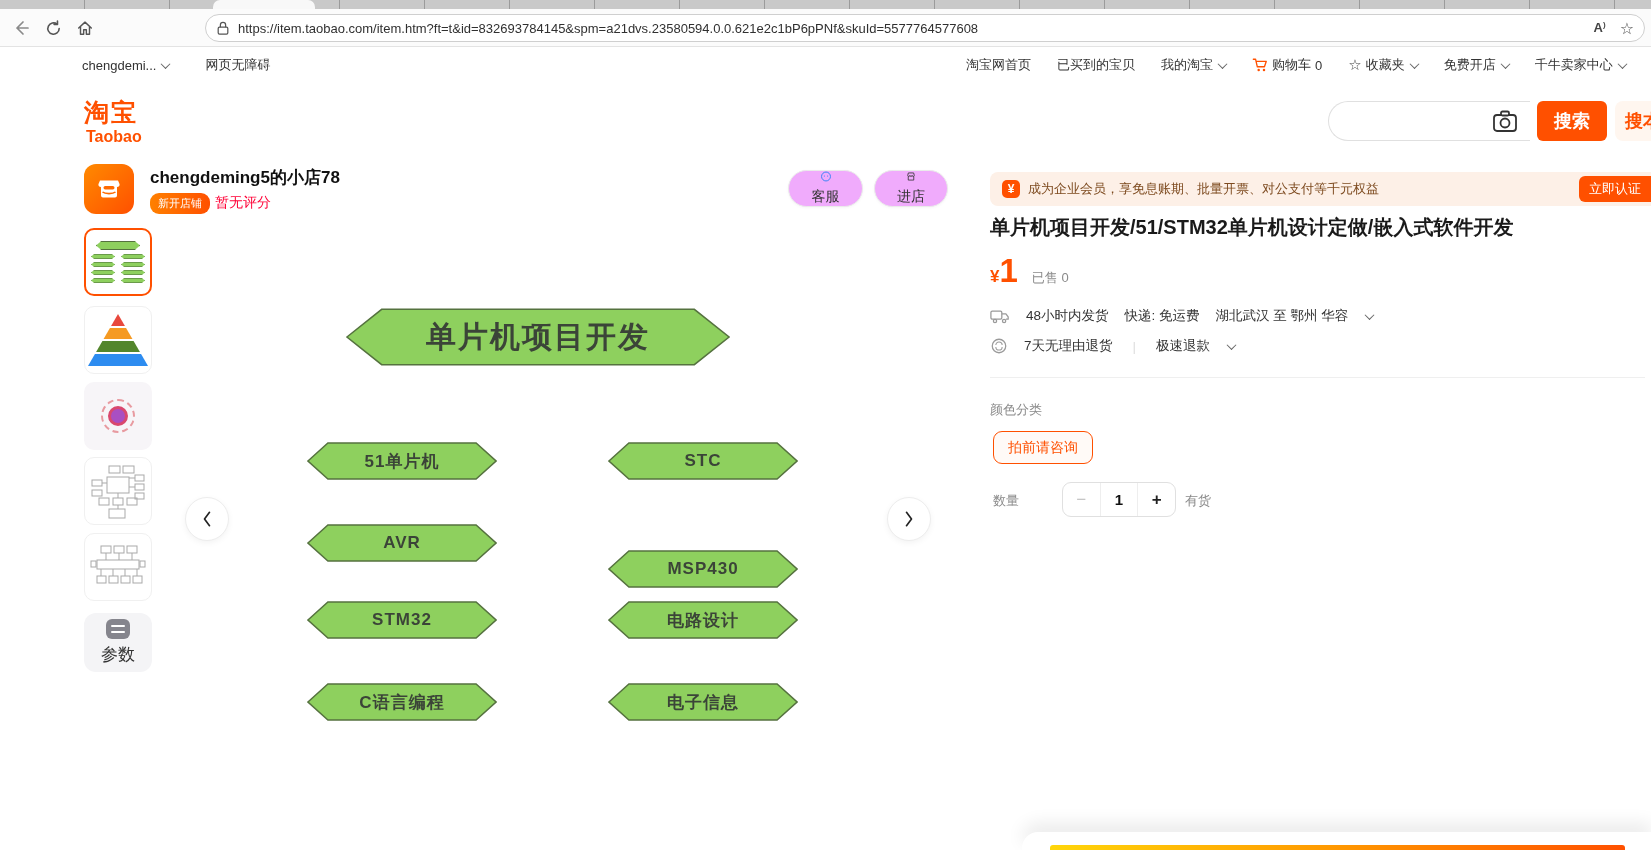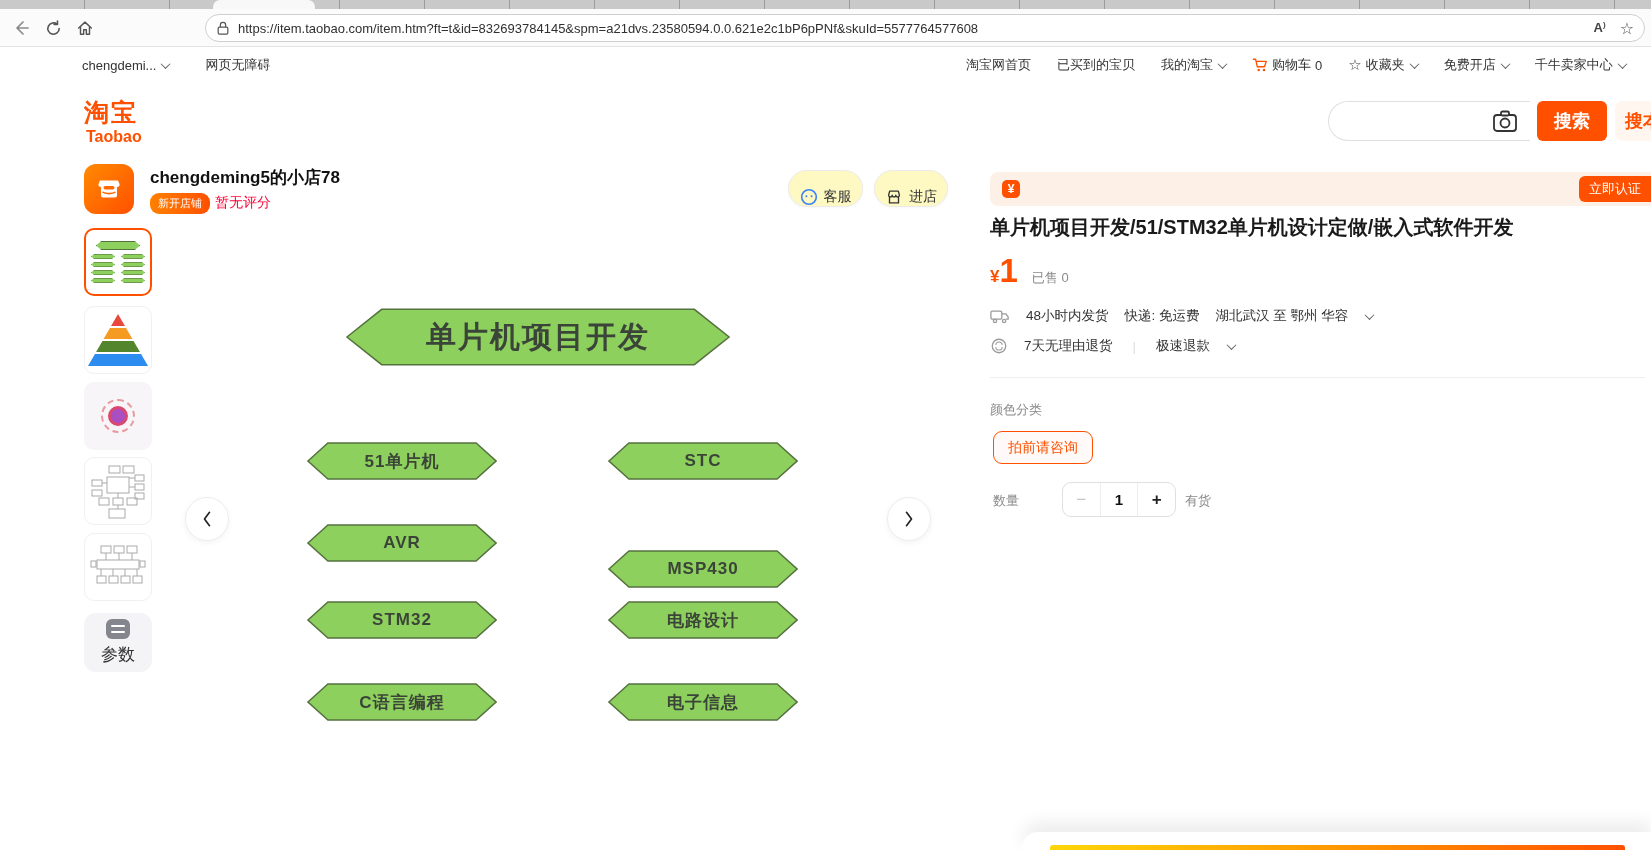--- a/index.html
+++ b/index.html
@@ -42,23 +42,23 @@
   .shop-search-btn { position:absolute; left:1615px; top:101px; width:80px; height:40px; background:#fff6ef;
     color:#ff5000; font-size:18px; font-weight:bold; border:none; border-radius:8px; cursor:pointer; text-align:left; padding-left:10px; }
 
   
   .shop-avatar { position:absolute; left:84px; top:164px; width:50px; height:50px; border-radius:12px;
     background:linear-gradient(135deg,#ff8a00,#ff5000); display:flex; align-items:center; justify-content:center; cursor:pointer; }
   .shop-name { position:absolute; left:150px; top:166px; font-size:17px; font-weight:bold; color:#111; cursor:pointer; }
   .shop-badge { position:absolute; left:150px; top:193px; background:linear-gradient(90deg,#ff8000,#ff5000);
     color:#fff; font-size:11px; padding:3px 8px; border-radius:9px; }
   .shop-rating { position:absolute; left:215px; top:194px; color:#ff0036; font-size:14px; }
-  .hdr-btn { position:absolute; top:170px; height:37px; background:#fef9c3; border:1px solid #ebebeb;
-    border-radius:19px; display:flex; align-items:flex-end; justify-content:center; gap:6px; font-size:14px;
-    color:#333; cursor:pointer; box-shadow:0 1px 3px rgba(0,0,0,.04); }
+  .hdr-btn { position:absolute; top:170px; height:37px; background:#f0abfc; border:1px solid #ebebeb;
+    border-radius:19px; display:flex; align-items:center; justify-content:center; gap:6px; font-size:14px;
+    color:#333; cursor:pointer; box-shadow:0 1px 3px rgba(0,0,0,.04);flex-direction:column; }
 
   
   .thumb { position:absolute; left:84px; width:68px; height:68px; border-radius:10px; background:#fff;
     border:1px solid #f0f0f0; cursor:pointer; overflow:hidden; display:flex; align-items:center; justify-content:center; }
   .thumb.selected { border:2px solid #ff5000; }
   .mini-hex { width:44px; height:9px; background:#8ed05e; border:1px solid #55723f;
     clip-path:polygon(0 50%,12% 0,88% 0,100% 50%,88% 100%,12% 100%); margin:0 auto 4px; }
   .mini-grid { display:grid; grid-template-columns:24px 24px; gap:3px 6px; justify-content:center; }
   .mini-pill { width:24px; height:5px; background:#8ed05e; border:1px solid #6a9a4a;
     clip-path:polygon(0 50%,14% 0,86% 0,100% 50%,86% 100%,14% 100%); }
@@ -377,20 +377,21 @@
   </div>
   <div class="hexagon hex-sm" style="left:608px;top:683px;width:190px;height:38px;">
     <svg viewBox="0 0 100 30" preserveAspectRatio="none">
         <polygon points="0.5,15 11,0.7 89,0.7 99.5,15 89,29.3 11,29.3" fill="#8ED05E" stroke="#55723F" stroke-width="1.5" vector-effect="non-scaling-stroke"></polygon>
       </svg>
     <span class="hex-label">电子信息</span>
   </div>
 
   <div class="banner">
     <span class="yuan-badge">¥</span>
+    <span class="banner-text">成为企业会员，享免息账期、批量开票、对公支付等千元权益</span>
     <button class="banner-cta">立即认证</button>
   </div>
   <div class="p-title">单片机项目开发/51/STM32单片机设计定做/嵌入式软件开发</div>
 
   <div class="price-row">
     <span class="price-sym">¥</span>
     <span class="price-val">1</span>
     <span class="sold">已售 0</span>
   </div>
 

